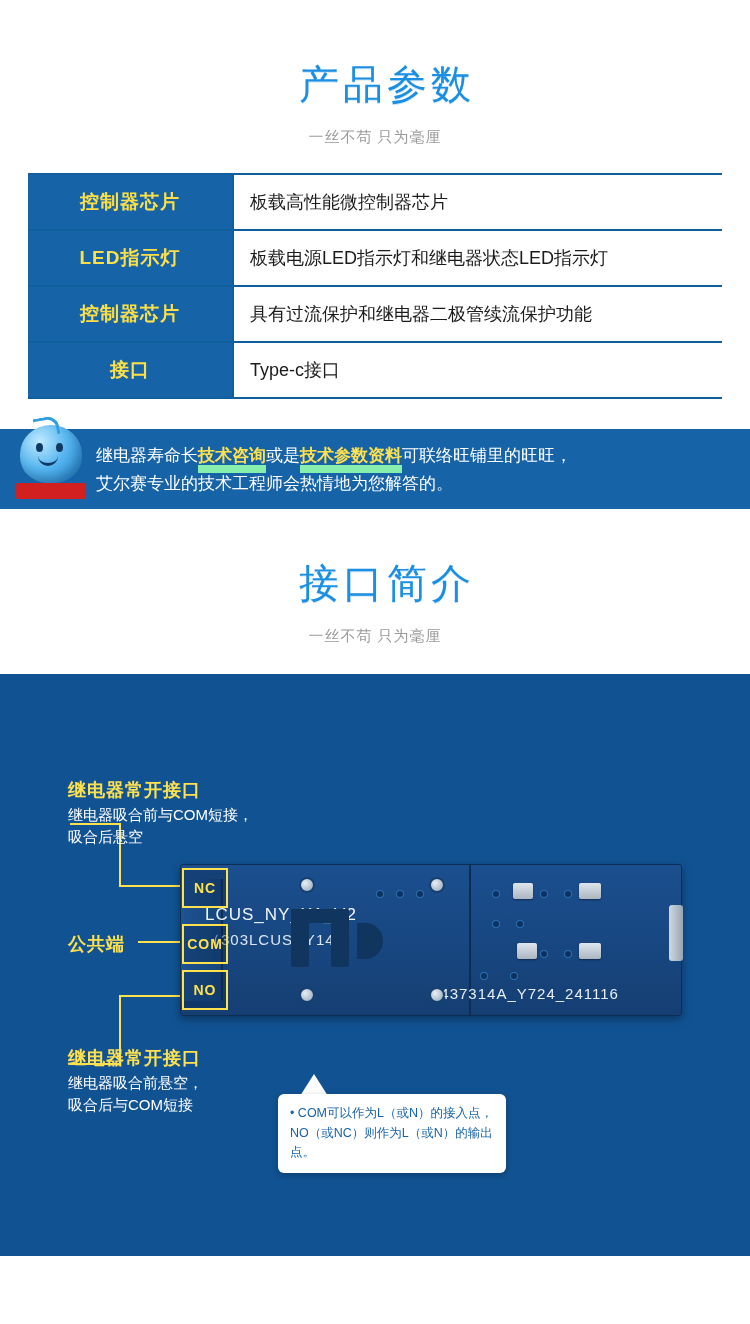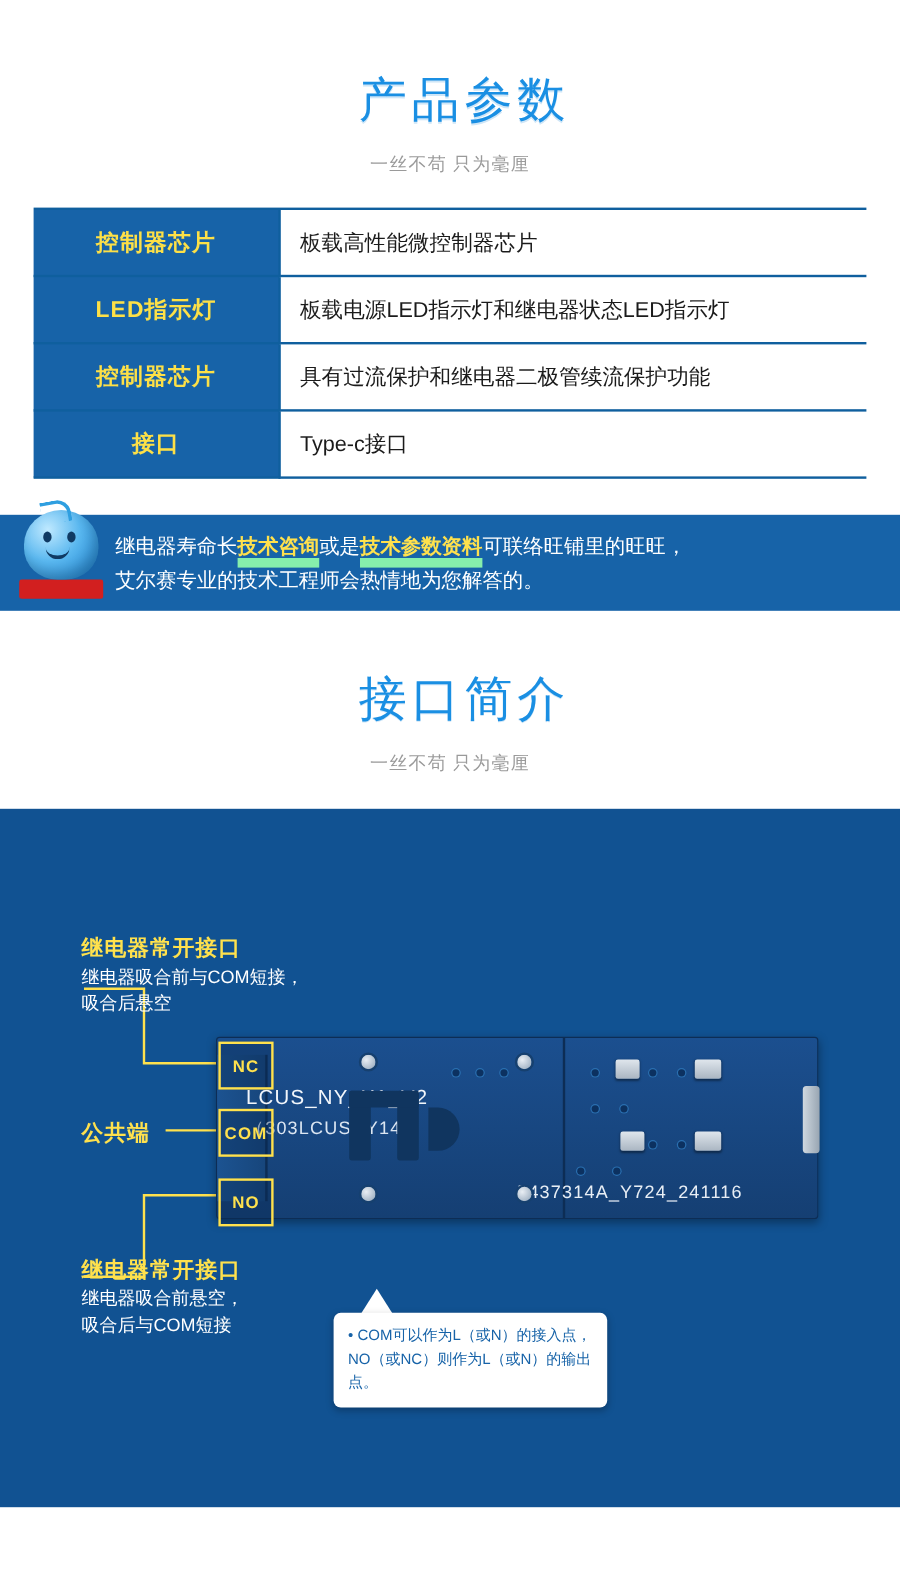--- a/index.html
+++ b/index.html
@@ -403,21 +403,21 @@
 
     <div class="silver" style="left:332px;top:18px;width:20px;height:16px;"></div>
     <div class="silver" style="left:398px;top:18px;width:22px;height:16px;"></div>
     <div class="silver" style="left:336px;top:78px;width:20px;height:16px;"></div>
     <div class="silver" style="left:398px;top:78px;width:22px;height:16px;"></div>
     <div class="usb-shell"></div>
   </div>
 
   <div class="term" style="left:182px;top:194px;">NC</div>
   <div class="term" style="left:182px;top:250px;text-align:center;">COM</div>
-  <div class="term" style="left:182px;top:308px;">NO</div>
+  <div class="term" style="left:182px;top:296px;">NO</div>
 
   <div class="label-cn" style="left:68px;top:104px;">继电器常开接口</div>
   <div class="label-desc" style="left:68px;top:130px;white-space:pre-line;">继电器吸合前与COM短接，
 吸合后悬空</div>
 
   <div class="label-cn" style="left:68px;top:258px;">公共端</div>
 
   <div class="label-cn" style="left:68px;top:372px;">继电器常开接口</div>
   <div class="label-desc" style="left:68px;top:398px;white-space:pre-line;">继电器吸合前悬空，
 吸合后与COM短接</div>

